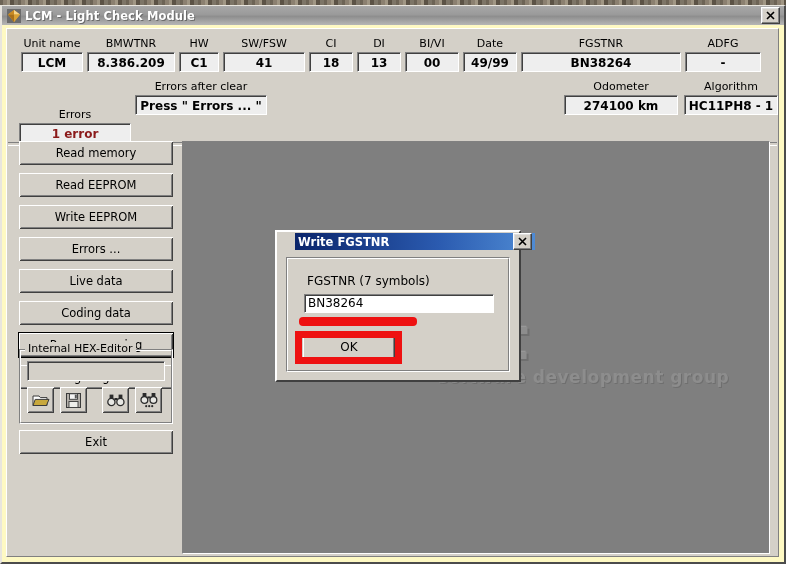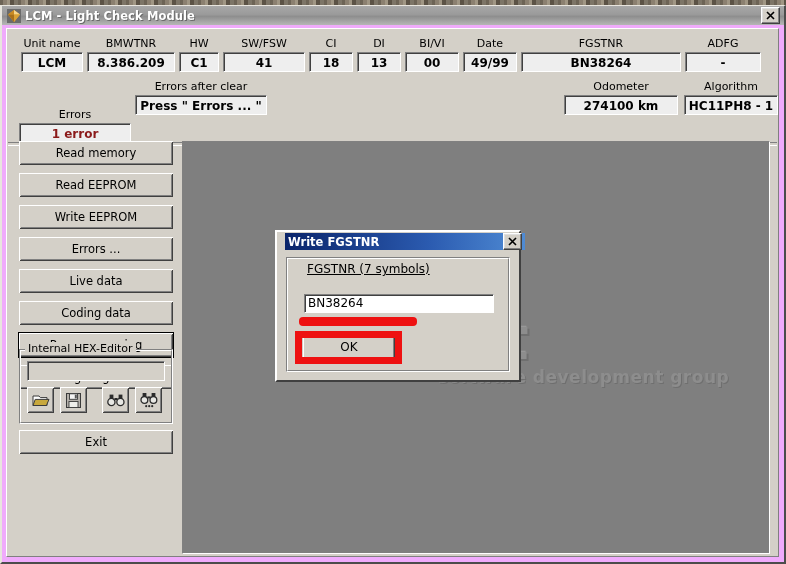--- a/index.html
+++ b/index.html
@@ -30,21 +30,21 @@
         #7d7567 14px, #7d7567 18px);
   }
 
   
   #app-window {
     position: absolute;
     left: 0;
     top: 5px;
     width: 786px;
     height: 559px;
-    background: #f0abfc;
+    background: #fef9c3;
     box-sizing: border-box;
     border-left: 2px solid #e8e5de;
     border-top: 1px solid #e8e5de;
     border-right: 2px solid #4c4c4c;
     border-bottom: 2px solid #4c4c4c;
   }
 
   
   #title-bar {
     position: absolute;
@@ -317,21 +317,21 @@
     background: #d4d0c8;
     box-sizing: border-box;
     border-top: 2px solid #ffffff;
     border-left: 2px solid #ffffff;
     border-right: 2px solid #404040;
     border-bottom: 2px solid #404040;
     z-index: 50;
   }
   #dialog-title-bar {
     position: absolute;
-    left: 8px; top: 1px;
+    left: 18px; top: 1px;
     width: 240px;
     height: 17px;
     background: linear-gradient(90deg, #0a246a 0%, #2b5bb0 60%, #4f8bd4 100%);
     display: flex;
     align-items: center;
     padding: 0 1px 0 3px;
     box-sizing: border-box;
   }
   #dialog-title-text {
     font-family: "DejaVu Sans", "Liberation Sans", sans-serif;
@@ -358,27 +358,26 @@
     position: absolute;
     left: 0; top: 0; right: 0; bottom: 0;
     border-top: 1px solid #ffffff;
     border-left: 1px solid #ffffff;
     border-right: 1px solid #808080;
     border-bottom: 1px solid #808080;
   }
   #fgstnr-label {
     position: absolute;
     left: 300px;
-    top: 233px;
+    top: 245px;
     font-family: "DejaVu Sans", "Liberation Sans", sans-serif;
     font-size: 12px;
     color: #000;
     white-space: nowrap;
     z-index: 52;
-    text-decoration: underline;
   }
   #fgstnr-input {
     position: absolute;
     left: 297px;
     top: 265px;
     width: 190px;
     height: 19px;
     background: #ffffff;
     border-top: 1px solid #808080;
     border-left: 1px solid #808080;

